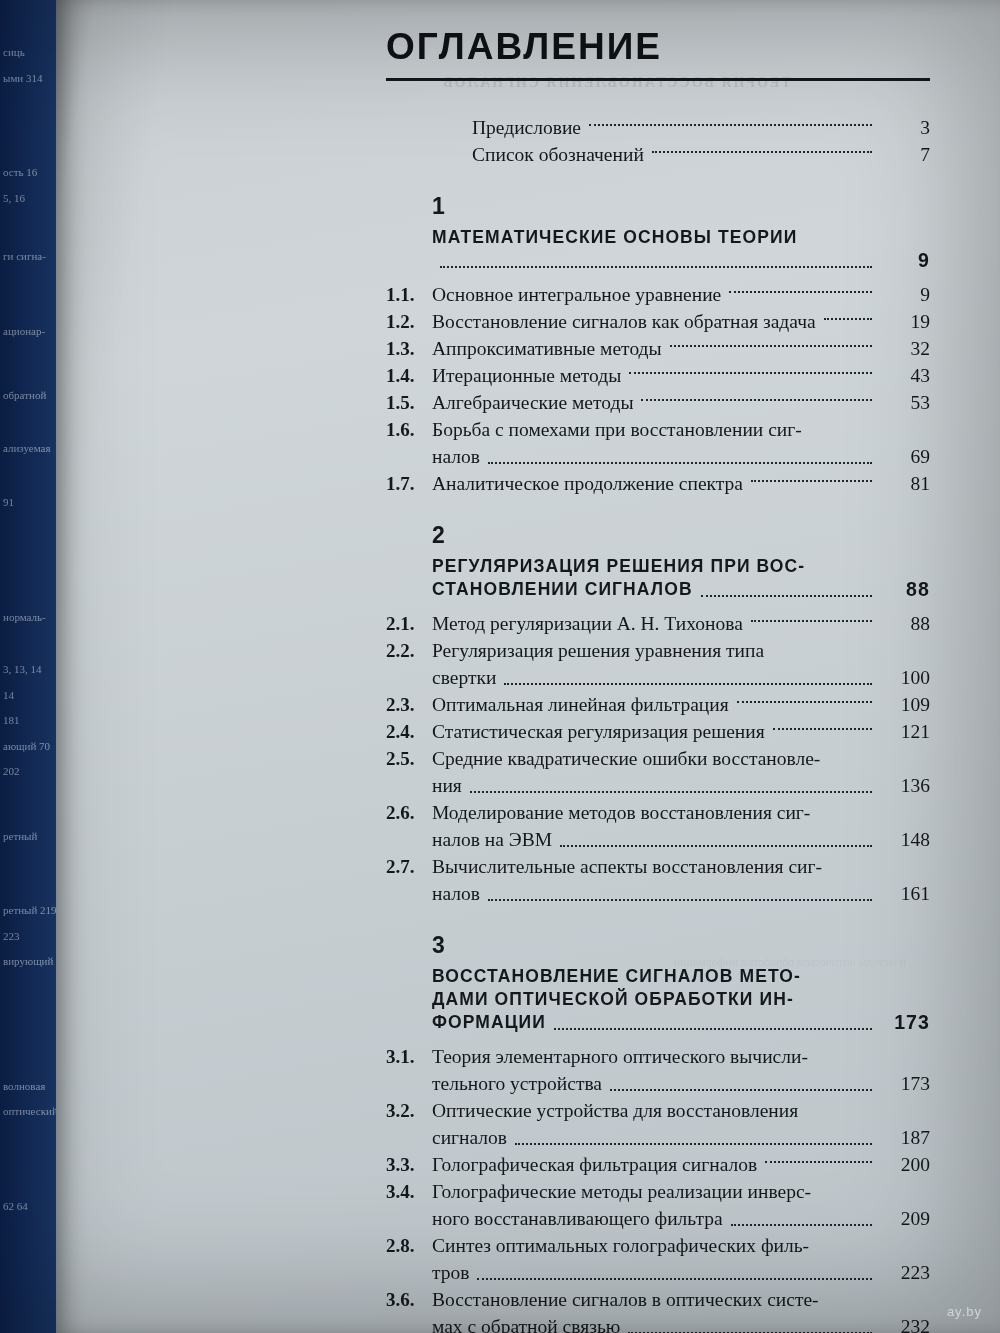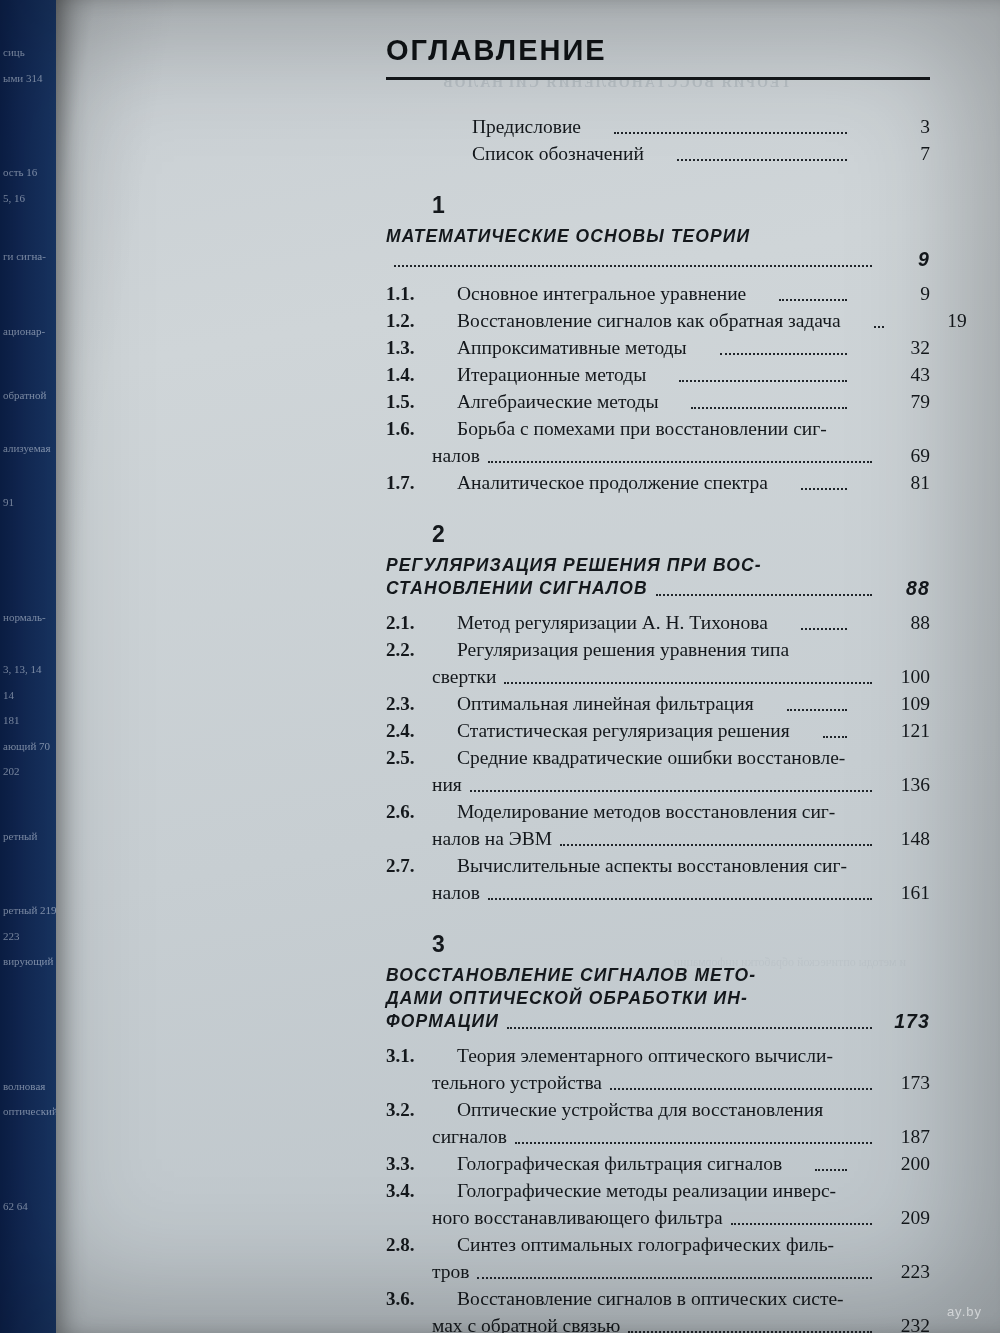--- a/index.html
+++ b/index.html
@@ -51,30 +51,29 @@
     color:#aab3b9;font-size:12px;opacity:.30;transform:scaleX(-1);
     line-height:2.1;pointer-events:none;
   }
   
   .content{
     position:absolute;left:330px;right:70px;top:26px;
     color:#14181c;
   }
   h1.title{
     font-family:"Liberation Sans", sans-serif;
-    font-size:29px;font-weight:bold;letter-spacing:2px;
-    margin:8px 0 10px 0;color:#101316;
+    font-size:37px;font-weight:bold;letter-spacing:2px;
+    margin:0 0 10px 0;color:#101316;
   }
   .rule{
     height:3px;background:#15181b;margin:0 0 34px 0;width:100%;
   }
   .row{
-    display:flex;align-items:flex-end;font-size:19.5px;line-height:25px;
+    display:flex;align-items:center;font-size:19.5px;line-height:25px;
     margin-bottom:2px;
-    gap:25px;
   }
   .num{
     flex:0 0 auto;width:46px;font-weight:bold;font-size:19px;
   }
   .txt{flex:0 1 auto;white-space:nowrap;}
   .dots{
     flex:1 1 auto;margin:0 6px 5px 8px;
     border-bottom:2px dotted #20252a;min-width:10px;height:0;
   }
   .pg{
@@ -85,21 +84,21 @@
   .cont .lead{flex:0 0 auto;width:46px;}
   
   .chapter{margin:26px 0 10px 0;}
   .chapnum{
     font-family:"Liberation Sans", sans-serif;
     font-weight:bold;font-size:23px;text-align:left;margin:0 0 6px 46px;
   }
   .chaptitle{
     font-family:"Liberation Sans", sans-serif;
     font-weight:bold;font-size:17.5px;letter-spacing:1.1px;
-    line-height:23px;font-style:italic;
+    line-height:23px;margin-left:46px;
   }
   .chapline{display:flex;align-items:flex-end;}
   .chapline .ct{flex:0 1 auto;}
   .chapline .dots{margin-bottom:4px;}
   .front{margin-left:86px;}
   
   #wm{
     position:absolute;right:18px;bottom:14px;
     font-family:"Liberation Sans", sans-serif;
     font-size:13px;color:rgba(255,255,255,.55);
@@ -210,21 +209,21 @@
         <div class="row">
           <div class="num">1.4.</div>
           <div class="txt">Итерационные методы</div>
           <div class="dots"></div>
           <div class="pg">43</div>
         </div>
         <div class="row">
           <div class="num">1.5.</div>
           <div class="txt">Алгебраические методы</div>
           <div class="dots"></div>
-          <div class="pg">79</div>
+          <div class="pg">53</div>
         </div>
         <div class="row">
           <div class="num">1.6.</div>
           <div class="txt">Борьба с помехами при восстановлении сиг-</div>
         </div>
         <div class="cont">
           <div class="lead"></div>
           <div class="txt">налов</div>
           <div class="dots"></div>
           <div class="pg">69</div>

